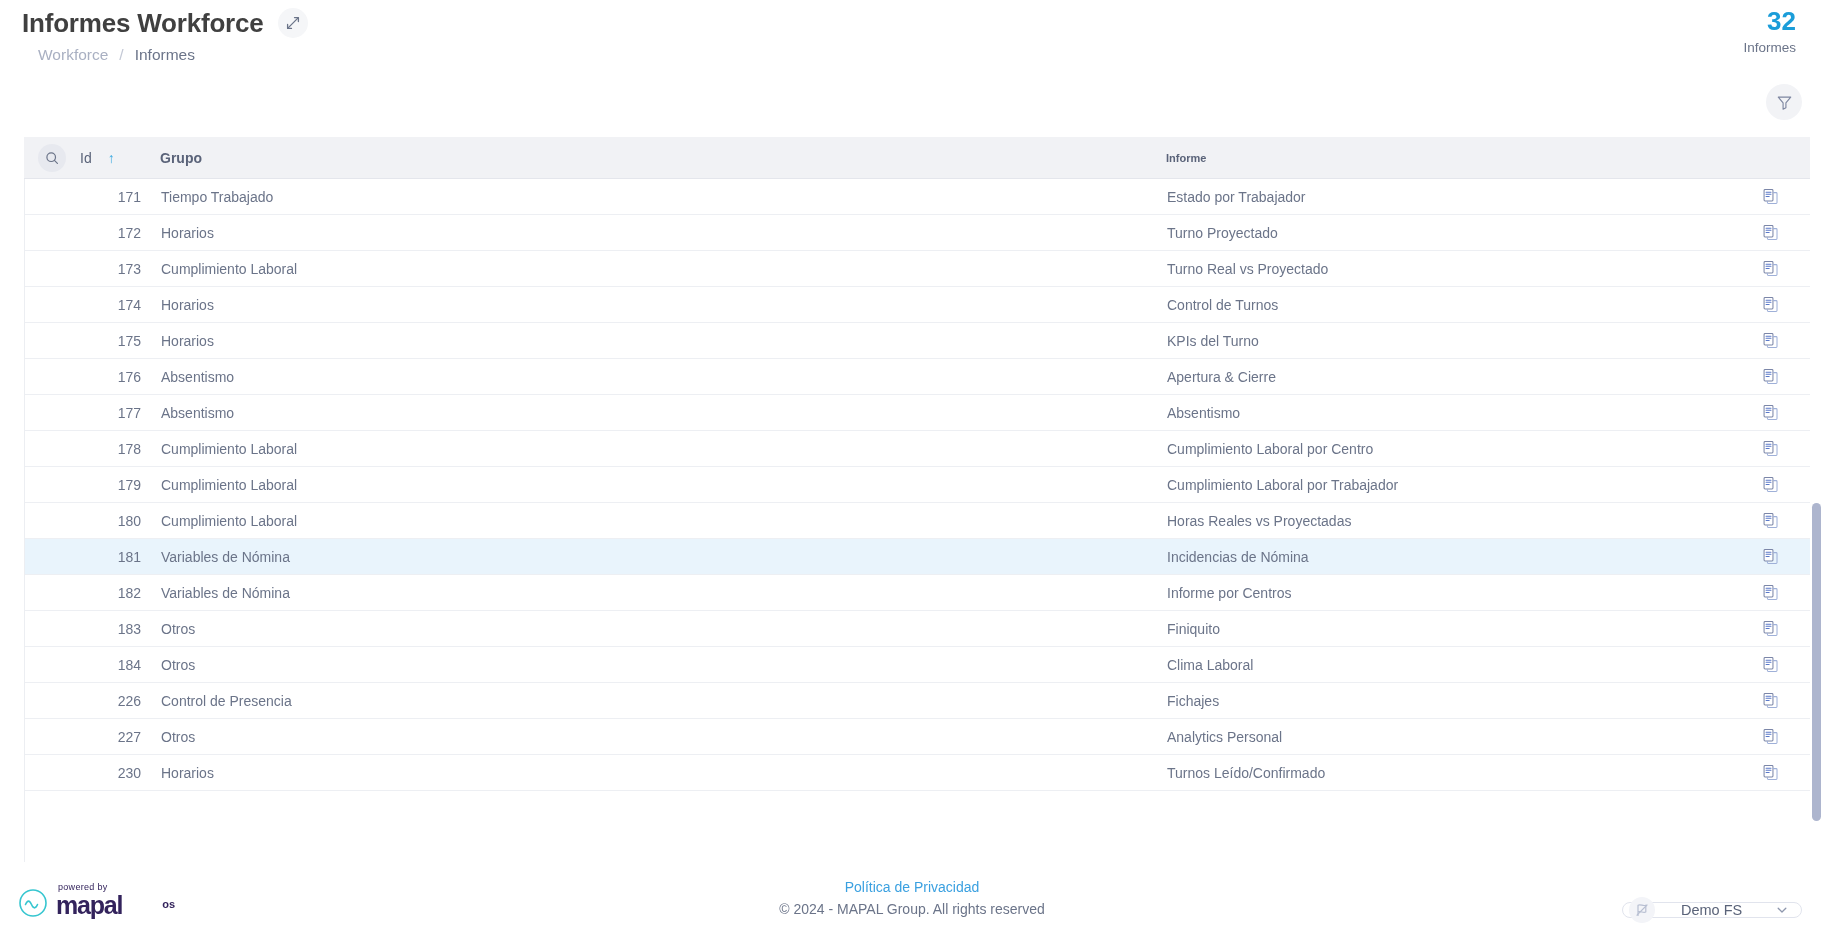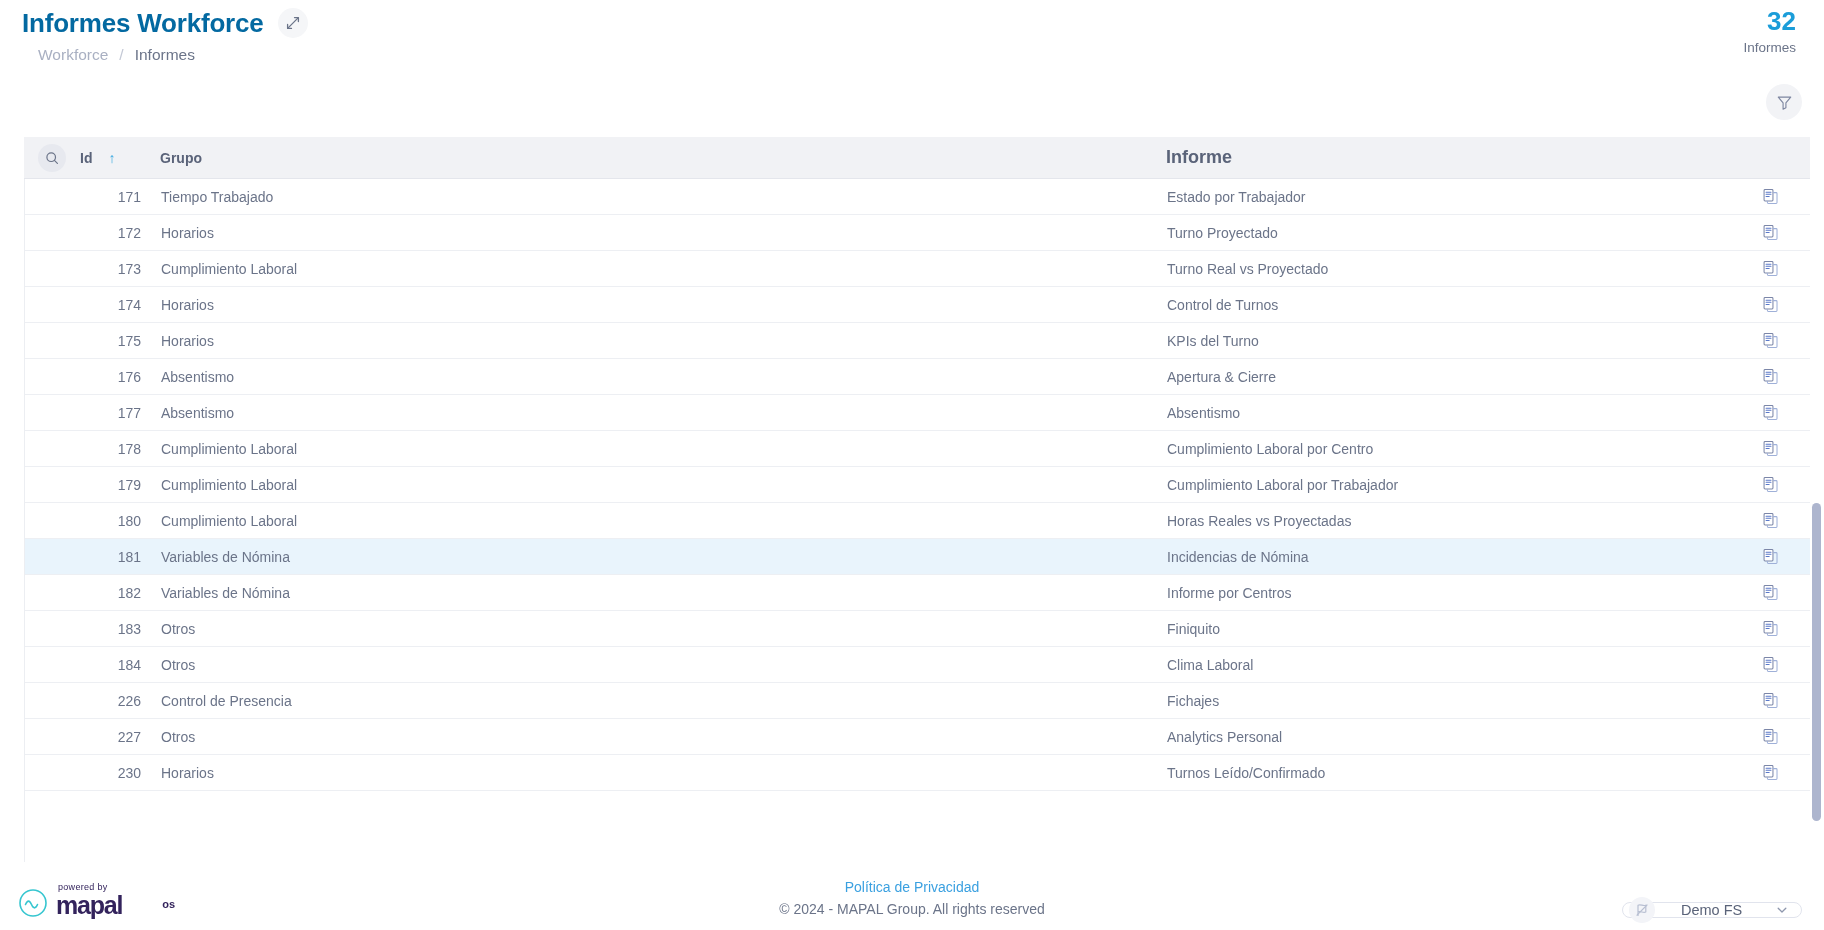--- a/index.html
+++ b/index.html
@@ -29,21 +29,21 @@
     position: absolute;
     left: 22px;
     top: 6px;
     display: flex;
     align-items: center;
     gap: 14px;
   }
   .page-title {
     font-size: 26px;
     font-weight: bold;
-    color: #0369a1;
+    color: #404040;
     letter-spacing: -0.2px;
     line-height: 34px;
   }
   .expand-btn {
     width: 30px; height: 30px;
     border-radius: 50%;
     background: #f5f6f8;
     display: flex;
     align-items: center;
     justify-content: center;
@@ -129,37 +129,37 @@
     justify-content: center;
     cursor: pointer;
   }
   .col-id {
     width: 60px;
     flex: 0 0 auto;
     display: flex;
     align-items: center;
     gap: 16px;
     font-size: 14px;
-    font-weight: bold;
+    font-weight: normal;
     color: #5a6379;
     cursor: pointer;
   }
   .sort-arrow { color: #3aa9e0; font-size: 14px; line-height: 14px; }
   .col-grupo {
     flex: 0 0 1010px;
     padding-left: 20px;
     font-size: 14px;
     font-weight: bold;
     color: #5a6379;
     cursor: pointer;
   }
   .col-informe {
     flex: 1 1 auto;
     padding-left: 16px;
-    font-size: 18px;
+    font-size: 11px;
     font-weight: bold;
     color: #5a6379;
     cursor: pointer;
   }
   .col-action {
     width: 80px;
     flex: 0 0 auto;
   }
 
   .grid-body {

